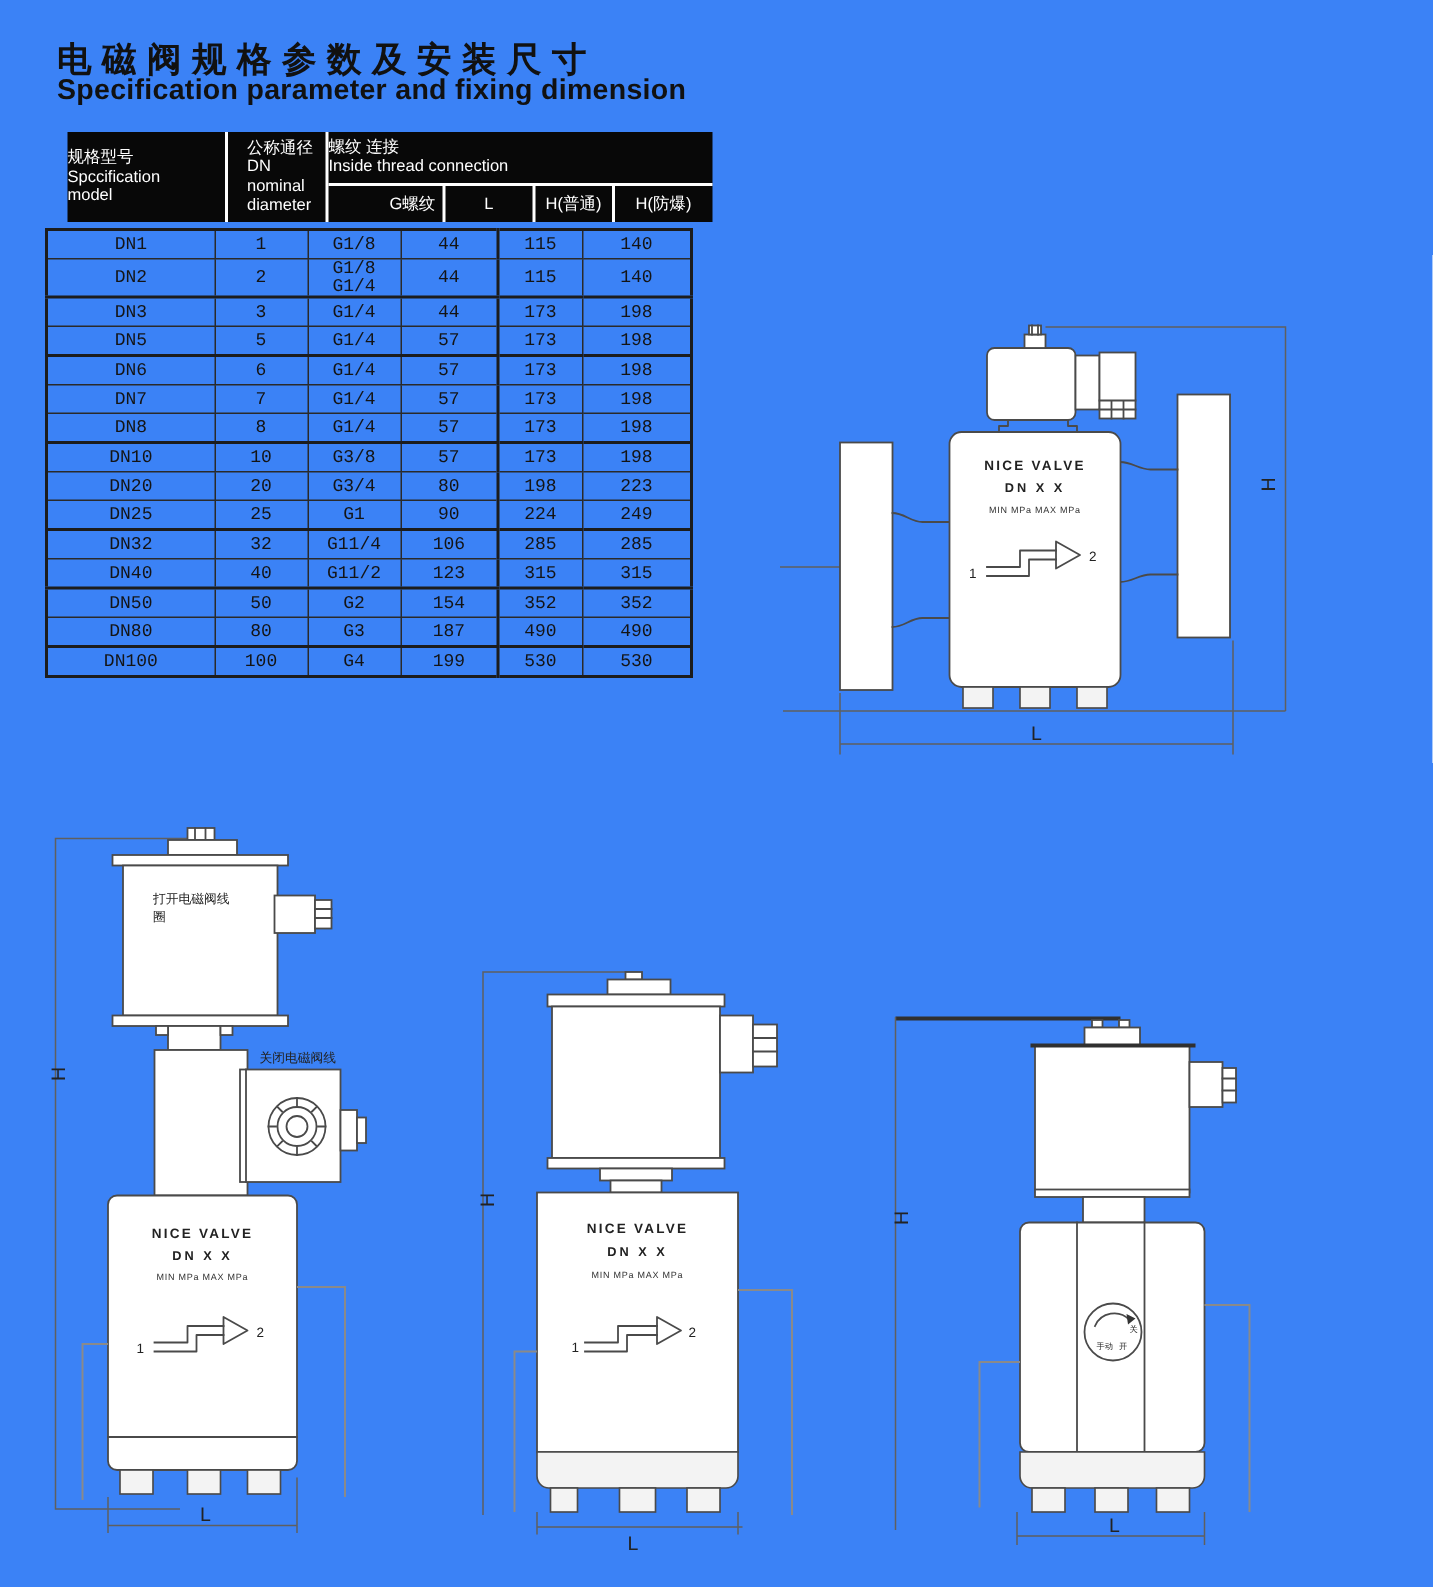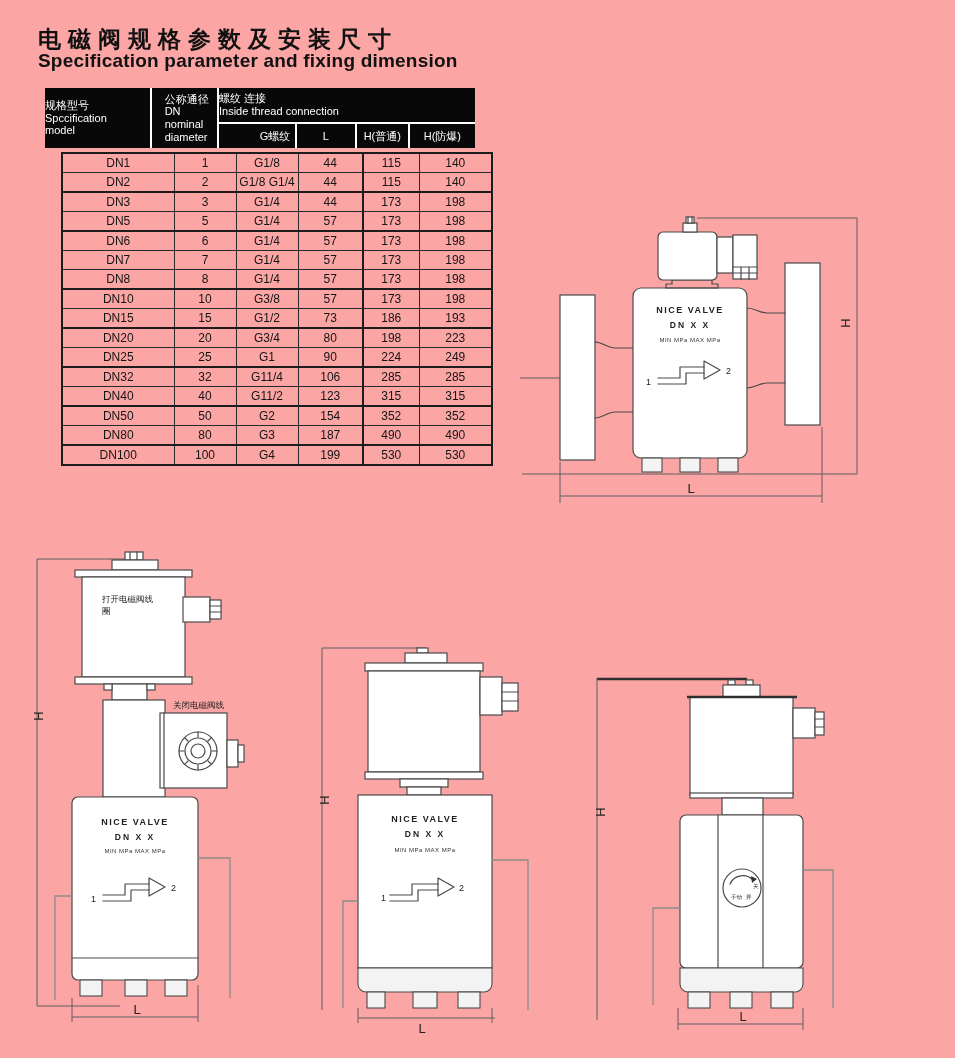--- a/index.html
+++ b/index.html
@@ -1,17 +1,17 @@
 <!DOCTYPE html>
 <html><head>
 <meta charset="utf-8">
 <style>
   html,body{margin:0;padding:0;background:#fff;}
   #page{
-    position:relative;width:955px;height:1058px;background:#fca5a5;overflow:hidden;
+    position:relative;width:955px;height:1058px;background:#3b82f6;overflow:hidden;
     font-family:"Liberation Sans", sans-serif;color:#1a1a1a;
   }
   
   #title-zh{
     position:absolute;left:38px;top:24px;font-size:23px;font-weight:bold;
     letter-spacing:7px;color:#111;
   }
   #title-en{
     position:absolute;left:38px;top:50px;font-size:19px;font-weight:bold;color:#111;
     letter-spacing:0.2px;
@@ -28,21 +28,21 @@
   .th-grp{width:256px;display:flex;flex-direction:column;}
   .th-grp-top{height:34px;display:flex;flex-direction:column;justify-content:center;border-bottom:2px solid #fff;}
   .th-grp-sub{height:24px;display:flex;}
   .th-sub{display:flex;align-items:center;justify-content:center;border-right:2px solid #fff;}
   .th-sub:last-child{border-right:none;}
   .th-sub-g{width:44px;margin-left:36px;}
   .th-sub-l{width:64px;}
   .th-sub-hn{width:56px;}
   .th-sub-hx{width:72px;}
   
-  #tbody-wrap{position:absolute;left:61px;top:152px;width:370px;}
+  #tbody-wrap{position:absolute;left:30px;top:152px;width:370px;font-family:Liberation Mono, monospace;}
   table.spec{border-collapse:collapse;width:430px;table-layout:fixed;}
   table.spec td{
     border:1px solid #2a2a2a;height:18px;padding:0;text-align:center;
     font-size:12px;color:#141414;line-height:1;
   }
   table.spec{border:2px solid #1c1c1c;}
   table.spec td:nth-child(5){border-left:2px solid #1c1c1c;}
   table.spec tr.group-end td{border-bottom:2px solid #1c1c1c;}
   
   .diag{position:absolute;}
@@ -162,28 +162,20 @@
             <td>198</td>
           </tr>
           <tr>
             <td>DN10</td>
             <td>10</td>
             <td>G3/8</td>
             <td>57</td>
             <td>173</td>
             <td>198</td>
           </tr>
-          <tr class="group-end">
-            <td>DN15</td>
-            <td>15</td>
-            <td>G1/2</td>
-            <td>73</td>
-            <td>186</td>
-            <td>193</td>
-          </tr>
           <tr>
             <td>DN20</td>
             <td>20</td>
             <td>G3/4</td>
             <td>80</td>
             <td>198</td>
             <td>223</td>
           </tr>
           <tr class="group-end">
             <td>DN25</td>

